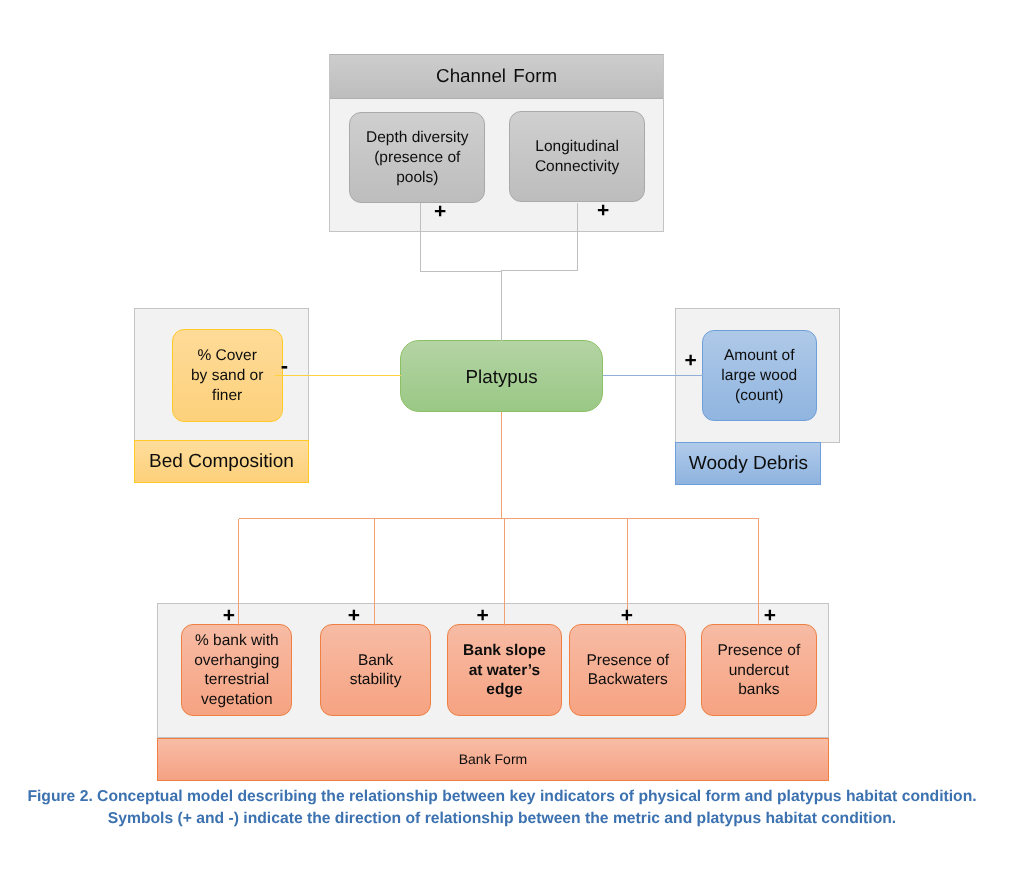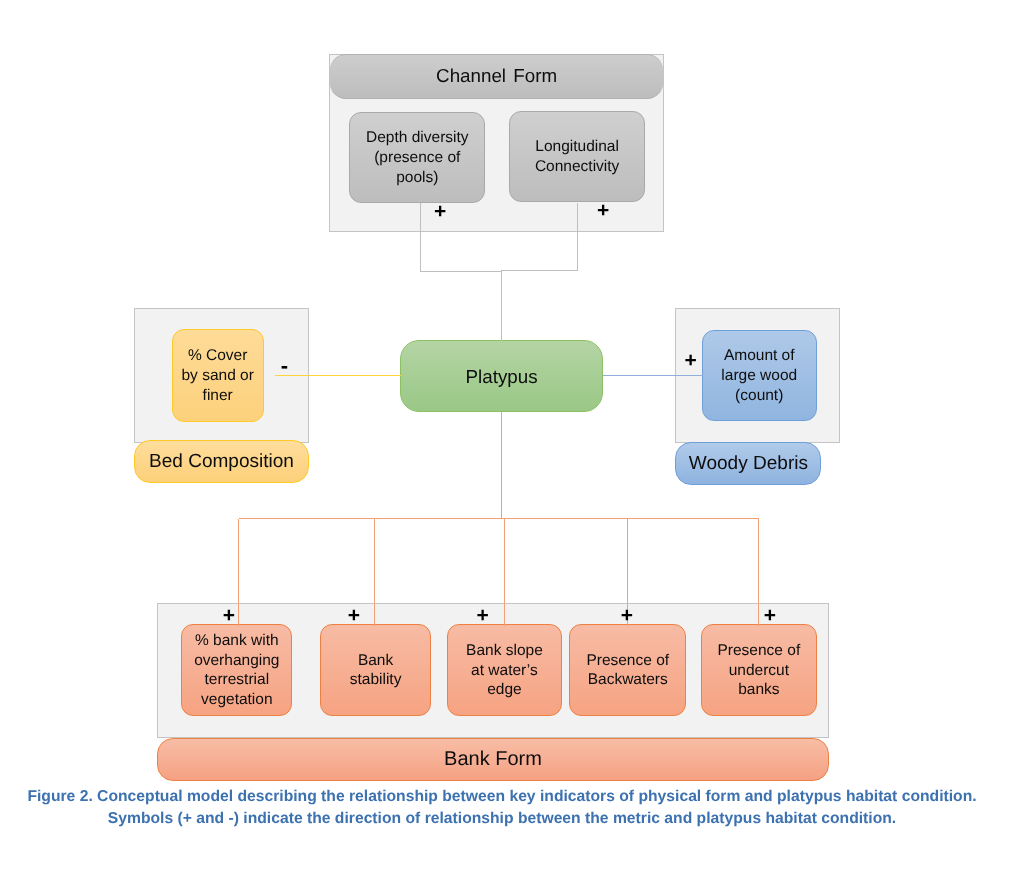--- a/index.html
+++ b/index.html
@@ -8,21 +8,21 @@
     width:1022px;height:875px;background:#ffffff;
     font-family:"Liberation Sans",sans-serif;overflow:hidden;
     -webkit-font-smoothing:antialiased;
     text-rendering:geometricPrecision;
   }
   #stage{position:relative;width:1022px;height:875px;transform:translateZ(0);}
   .abs{position:absolute;box-sizing:border-box;}
 
   
   .group{position:absolute;box-sizing:border-box;background:#f2f2f2;border:1px solid #c4c4c4;}
-  .group-band{position:absolute;box-sizing:border-box;display:flex;align-items:center;justify-content:center;border-radius:16px;}
+  .group-band{position:absolute;box-sizing:border-box;display:flex;align-items:center;justify-content:center;}
   .group-band span{display:block;line-height:1;}
 
   
   .node{
     position:absolute;box-sizing:border-box;display:flex;
     align-items:center;justify-content:center;text-align:center;
     border-radius:12px;
   }
   .node span{display:block;white-space:pre-line;}
   .nlabel{font-size:15.5px;line-height:19.85px;color:#0d0d0d;position:relative;top:0.5px;}
@@ -65,21 +65,21 @@
               border:1px solid #8cc063;">
     <span style="font-size:18.8px;color:#0d0d0d;position:relative;top:1px;">Platypus</span>
   </div>
 
   <div class="group" style="left:134.3px;top:307.8px;width:174.5px;height:135.1px;"></div>
   <div class="group-band" style="left:134.2px;top:440px;width:174.6px;height:43.4px;
               background:linear-gradient(to bottom,#fedd9c 0%,#fdd07a 100%);
               border:1.2px solid #ffc926;">
     <span style="font-size:19.05px;color:#0d0d0d;">Bed Composition</span>
   </div>
-  <div class="node" style="left:171.7px;top:329.3px;width:92px;height:92.3px;
+  <div class="node" style="left:171.7px;top:329.3px;width:111px;height:92.3px;
               background:linear-gradient(to bottom,#fedb98 0%,#fdd17c 100%);
               border:1px solid #ffc926;">
     <span class="nlabel">% Cover
 by sand or
 finer</span>
   </div>
 
   <div class="group" style="left:675.4px;top:307.8px;width:165.1px;height:135.1px;"></div>
   <div class="group-band" style="left:675.4px;top:441.9px;width:146px;height:43.4px;
               background:linear-gradient(to bottom,#b1cbea 0%,#8eb3df 100%);
@@ -91,40 +91,40 @@
               border:1px solid #6f9fd8;">
     <span class="nlabel">Amount of
 large wood
 (count)</span>
   </div>
 
   <div class="group" style="left:157.3px;top:603.3px;width:671.4px;height:135.2px;"></div>
   <div class="group-band" style="left:157.3px;top:737.9px;width:671.4px;height:43.1px;
               background:linear-gradient(to bottom,#f8bda6 0%,#f5a183 100%);
               border:1.2px solid #ed8042;">
-    <span style="font-size:20px;color:#0d0d0d;">Bank Form</span>
+    <span style="font-size:14px;color:#0d0d0d;">Bank Form</span>
   </div>
 
   <div class="node" style="left:181.3px;top:624.3px;width:111px;height:91.4px;
               background:linear-gradient(to bottom,#f7bba4 0%,#f6a382 100%);
               border:1px solid #ed8042;">
     <span class="nlabel">% bank with
 overhanging
 terrestrial
 vegetation</span>
   </div>
   <div class="node" style="left:319.7px;top:624.3px;width:111.8px;height:91.4px;
               background:linear-gradient(to bottom,#f7bba4 0%,#f6a382 100%);
               border:1px solid #ed8042;">
     <span class="nlabel">Bank
 stability</span>
   </div>
   <div class="node" style="left:447.1px;top:624.3px;width:114.7px;height:91.4px;
               background:linear-gradient(to bottom,#f7bba4 0%,#f6a382 100%);
-              border:1px solid #ed8042;">
+              border:1px solid #ed8042;font-weight:bold;">
     <span class="nlabel">Bank slope
 at water’s
 edge</span>
   </div>
   <div class="node" style="left:569.2px;top:624.3px;width:117.1px;height:91.4px;
               background:linear-gradient(to bottom,#f7bba4 0%,#f6a382 100%);
               border:1px solid #ed8042;">
     <span class="nlabel">Presence of
 Backwaters</span>
   </div>

